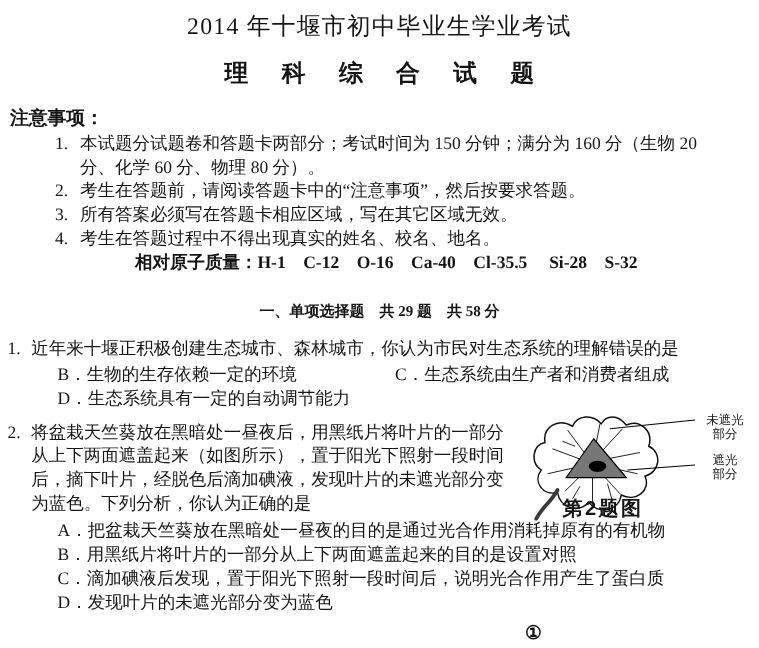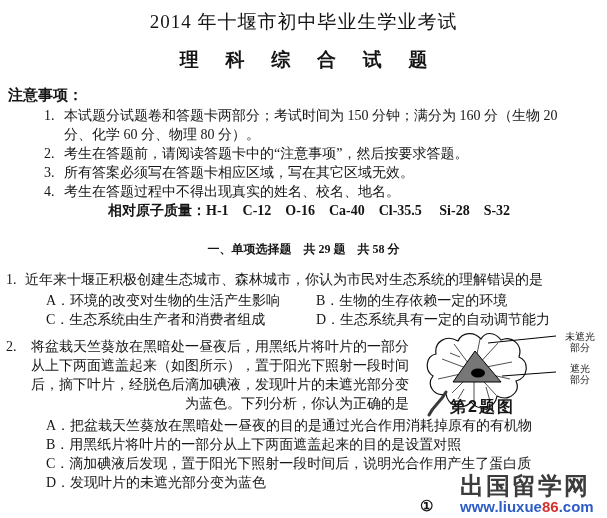--- a/index.html
+++ b/index.html
@@ -16,21 +16,21 @@
   .notice-text{flex:1 1 auto;}
   .atomic-line{margin:0 0 0 64px;font-size:14px;line-height:19px;font-weight:700;}
   .section-heading{margin:18px 0 10px;text-align:center;font-size:12px;font-weight:700;
                    font-family:Liberation Serif, serif;line-height:22px;}
   .q{display:flex;margin:0 0 0 6px;font-size:14px;line-height:19px;}
   .qnum{flex:0 0 19px;}
   .qstem{flex:1 1 auto;}
   .q1-options{display:grid;grid-template-columns:270px 1fr;margin:2px 0 0 46px;
               font-size:14px;line-height:19px;}
   .q2-wrap{position:relative;margin-top:8px;}
-  .q2-wrap .qstem{max-width:384px;text-align:right;}
+  .q2-wrap .qstem{max-width:384px;}
   .q2-options{margin:3px 0 0 46px;font-size:14px;line-height:19px;}
   .figure{position:absolute;left:424px;top:-8px;width:183px;height:94px;}
   .fig-label{position:absolute;width:48px;text-align:center;font-size:10px;line-height:11px;
              font-weight:400;font-family:"Liberation Sans","DejaVu Sans",sans-serif;}
   .fig-label-1{left:132px;top:2px;}
   .fig-label-2{left:132px;top:34px;}
   .fig-caption{position:absolute;left:26px;top:68px;font-size:16px;font-weight:700;
                letter-spacing:2px;font-family:"Liberation Sans","DejaVu Sans",sans-serif;}
   .page-number{position:absolute;left:420px;top:497px;font-size:15px;font-weight:700;}
   .watermark{position:absolute;left:460px;top:474px;line-height:1;text-align:left;
@@ -70,21 +70,20 @@
     <div class="atomic-line">相对原子质量：H-1　C-12　O-16　Ca-40　Cl-35.5 　Si-28　S-32</div>
   </div>
 
   <div class="section-heading">一、单项选择题　共 29 题　共 58 分</div>
 
   <div class="q">
     <span class="qnum">1.</span>
     <span class="qstem">近年来十堰正积极创建生态城市、森林城市，你认为市民对生态系统的理解错误的是</span>
   </div>
   <div class="q1-options">
-    <span>A．环境的改变对生物的生活产生影响</span>
     <span>B．生物的生存依赖一定的环境</span>
     <span>C．生态系统由生产者和消费者组成</span>
     <span>D．生态系统具有一定的自动调节能力</span>
   </div>
 
   <div class="q2-wrap">
     <div class="q">
       <span class="qnum">2.</span>
       <span class="qstem">将盆栽天竺葵放在黑暗处一昼夜后，用黑纸片将叶片的一部分从上下两面遮盖起来（如图所示），置于阳光下照射一段时间后，摘下叶片，经脱色后滴加碘液，发现叶片的未遮光部分变为蓝色。下列分析，你认为正确的是</span>
     </div>
@@ -132,18 +131,14 @@
     <div class="q2-options">
       <div>A．把盆栽天竺葵放在黑暗处一昼夜的目的是通过光合作用消耗掉原有的有机物</div>
       <div>B．用黑纸片将叶片的一部分从上下两面遮盖起来的目的是设置对照</div>
       <div>C．滴加碘液后发现，置于阳光下照射一段时间后，说明光合作用产生了蛋白质</div>
       <div>D．发现叶片的未遮光部分变为蓝色</div>
     </div>
   </div>
 
   <div class="page-number">①</div>
 
-  <div class="watermark">
-    <div class="wm-site">出国留学网</div>
-    <div class="wm-url"><span class="wm-blue">www.liuxue</span><span class="wm-red">86</span><span class="wm-blue">.com</span></div>
-  </div>
 
 </div>
 
 </body></html>

